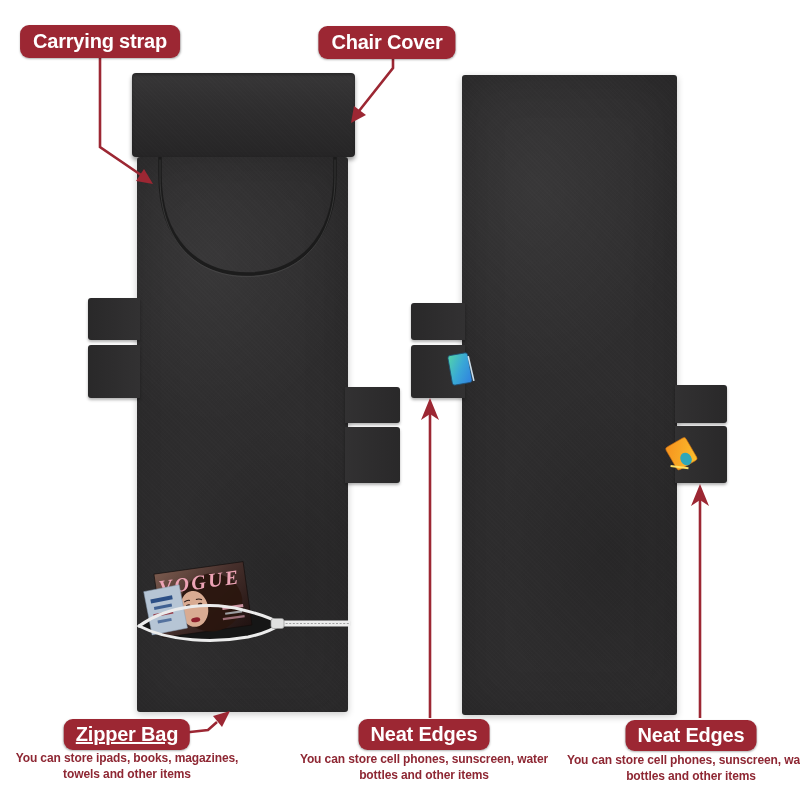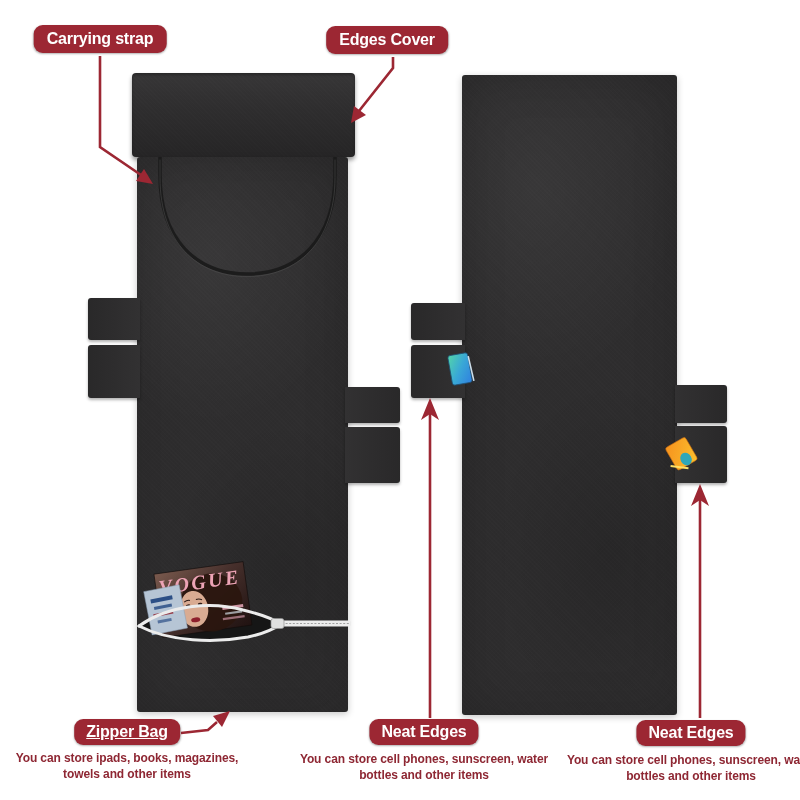--- a/index.html
+++ b/index.html
@@ -40,21 +40,21 @@
   #rc-ltab1  {left:411px;top:303px;width:54px;height:37px;}
   #rc-ltab2  {left:411px;top:345px;width:54px;height:53px;}
   #rc-rtab1  {left:675px;top:385px;width:52px;height:38px;}
   #rc-rtab2  {left:675px;top:426px;width:52px;height:57px;}
   
   .overlay{position:absolute;left:0;top:0;width:800px;height:800px;pointer-events:none;}
   
   .callout{
     position:absolute;transform:translateX(-50%);
     background:#9c2733;color:#ffffff;
-    font-weight:700;font-size:16px;letter-spacing:-.2px;
+    font-weight:700;font-size:20px;letter-spacing:-.2px;
     padding:5px 13px;border-radius:9px;white-space:nowrap;
     box-shadow:0 1px 2px rgba(0,0,0,.3);
   }
   #co-carrying{left:100px;top:25px;}
   #co-chair   {left:387px;top:26px;}
   #co-zipper  {left:127px;top:719px;padding:4px 12px;text-decoration:underline;}
   #co-neat-l  {left:424px;top:719px;padding:4px 12px;}
   #co-neat-r  {left:691px;top:720px;padding:4px 12px;}
   
   .desc{
@@ -171,21 +171,21 @@
         <line x1="700" y1="718" x2="700" y2="500"></line>
         <polygon points="700,484 691,506 700,500 709,506" stroke="none"></polygon>
       </g>
     </g>
   </svg>
 
   <div class="callout" id="co-carrying">
     <span>Carrying strap</span>
   </div>
   <div class="callout" id="co-chair">
-    <span>Edges Cover</span>
+    <span>Chair Cover</span>
   </div>
   <div class="callout" id="co-zipper">
     <span>Zipper Bag</span>
   </div>
   <div class="callout" id="co-neat-l">
     <span>Neat Edges</span>
   </div>
   <div class="callout" id="co-neat-r">
     <span>Neat Edges</span>
   </div>

